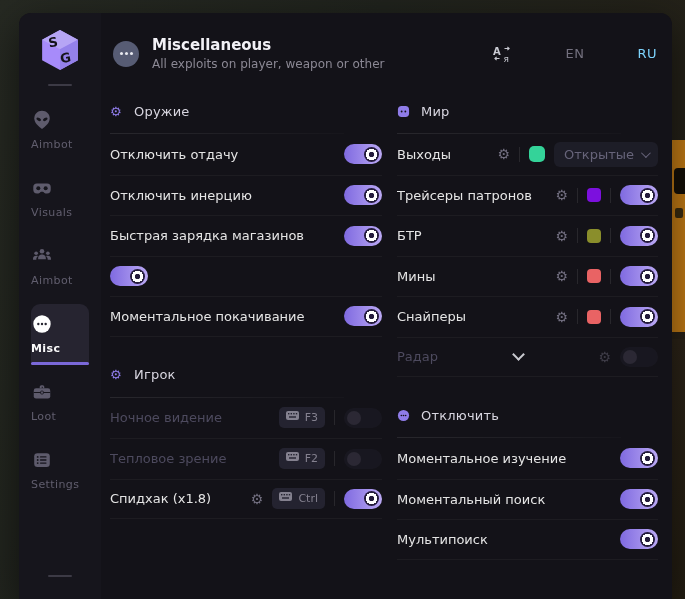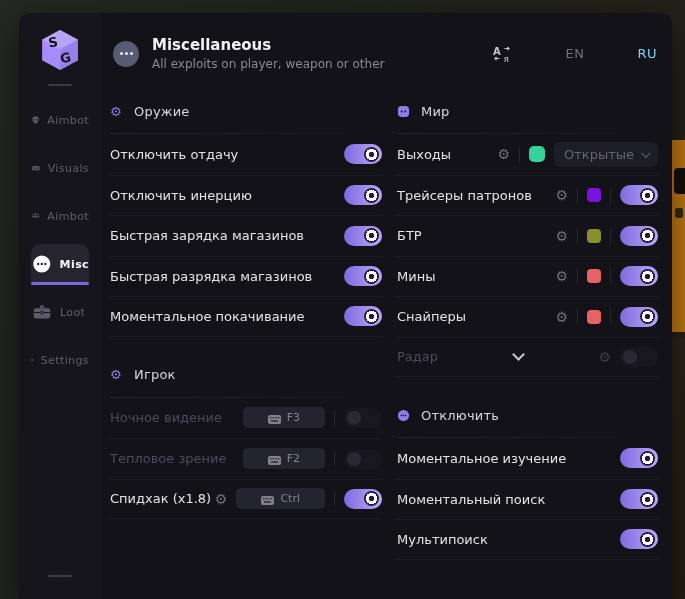--- a/index.html
+++ b/index.html
@@ -19,21 +19,21 @@
     position:absolute; left:19px; top:13px; width:653px; height:586px;
     background:#141319; border-radius:12px 12px 0 0; display:flex; overflow:hidden;
     box-shadow:0 12px 40px rgba(0,0,0,.55);
   }
 
   
   .sidebar { width:82px; flex-shrink:0; background:#16151c; display:flex; flex-direction:column; align-items:center; padding-top:13px; }
   .logo { width:46px; height:48px; display:flex; align-items:center; justify-content:center; }
   .side-divider { width:24px; height:2px; background:#3c3a45; border-radius:1px; margin:10px 0 14px; }
   .side-divider.bottom { margin-top:auto; margin-bottom:22px; }
-  .nav-item { width:58px; display:flex; flex-direction:row; align-items:center; gap:7px; padding:9px 0 10px; margin-bottom:7px; color:#5e5b6c; cursor:pointer; border-radius:9px 9px 0 0; position:relative; }
+  .nav-item { width:58px; display:flex; flex-direction:column; align-items:flex-start; gap:7px; padding:9px 0 10px; margin-bottom:7px; color:#5e5b6c; cursor:pointer; border-radius:9px 9px 0 0; position:relative; }
   .nav-item .nav-label { font-size:11px; letter-spacing:.4px; color:#615e6e; }
   .nav-item.active { background:#262430; color:#f5f4f8; }
   .nav-item.active .nav-label { color:#fafafa; font-weight:bold; }
   .nav-item.active .underline { position:absolute; bottom:0; left:0; width:100%; height:3px; border-radius:2px; }
   .nav-icon { width:22px; height:22px; }
 
   
   .main { flex:1; min-width:0; display:flex; flex-direction:column; background:#131218; }
   .header { display:flex; align-items:center; padding:17px 15px 8px 12px; height:72px; }
   .header-avatar { width:26px; height:26px; border-radius:50%; background:#575c74; display:flex; align-items:center; justify-content:center; gap:2px; flex-shrink:0; }
@@ -64,21 +64,21 @@
 
   .gear { font-size:14px; color:#716e7f; line-height:1; cursor:pointer; }
 
   .toggle { width:38px; height:20px; border-radius:10px; position:relative; cursor:pointer; flex-shrink:0; }
   .toggle.on { background:linear-gradient(90deg,#7f6ae0,#bba9f4); }
   .toggle.on .knob { position:absolute; right:3px; top:2.5px; width:15px; height:15px; border-radius:50%;
     background:radial-gradient(circle,#241b3c 0 26%,#ffffff 27% 54%,#241b3c 55% 100%); }
   .toggle.off { background:#201f2a; }
   .toggle.off .knob { position:absolute; left:3px; top:3px; width:14px; height:14px; border-radius:50%; background:#484456; }
 
-  .keybadge { display:flex; align-items:flex-end; gap:6px; background:#242330; border-radius:5px; padding:4px 25px; color:#84818f; font-size:11px; cursor:pointer; }
+  .keybadge { display:flex; align-items:flex-start; gap:6px; background:#242330; border-radius:5px; padding:4px 7px; color:#84818f; font-size:11px; cursor:pointer; }
   .keybadge svg { display:block; }
 
   .swatch { width:14px; height:14px; border-radius:4px; cursor:pointer; flex-shrink:0; }
   .swatch.big { width:16px; height:16px; border-radius:5px; }
 
   .dropdown { display:flex; align-items:center; gap:7px; background:#1d1d27; border-radius:6px; padding:5px 10px; color:#67647a; font-size:13px; cursor:pointer; }
   .chev { width:7px; height:7px; border-right:1.6px solid currentColor; border-bottom:1.6px solid currentColor; transform:rotate(45deg) translateY(-2px); }
   .chev-big { width:9px; height:9px; border-right:2px solid #c9cad0; border-bottom:2px solid #c9cad0; transform:rotate(45deg); margin-top:-4px; }
   .chev-center { flex:1; display:flex; justify-content:center; }
 
@@ -221,21 +221,20 @@
                   <span class="knob"></span>
                 </span>
             </div>
             <div class="row">
               <span class="lbl">Быстрая зарядка магазинов</span>
               <span class="toggle on">
                   <span class="knob"></span>
                 </span>
             </div>
             <div class="row">
-              <span class="lbl">Быстрая разрядка магазинов</span>
               <span class="toggle on">
                   <span class="knob"></span>
                 </span>
             </div>
             <div class="row">
               <span class="lbl">Моментальное покачивание</span>
               <span class="toggle on">
                   <span class="knob"></span>
                 </span>
             </div>

